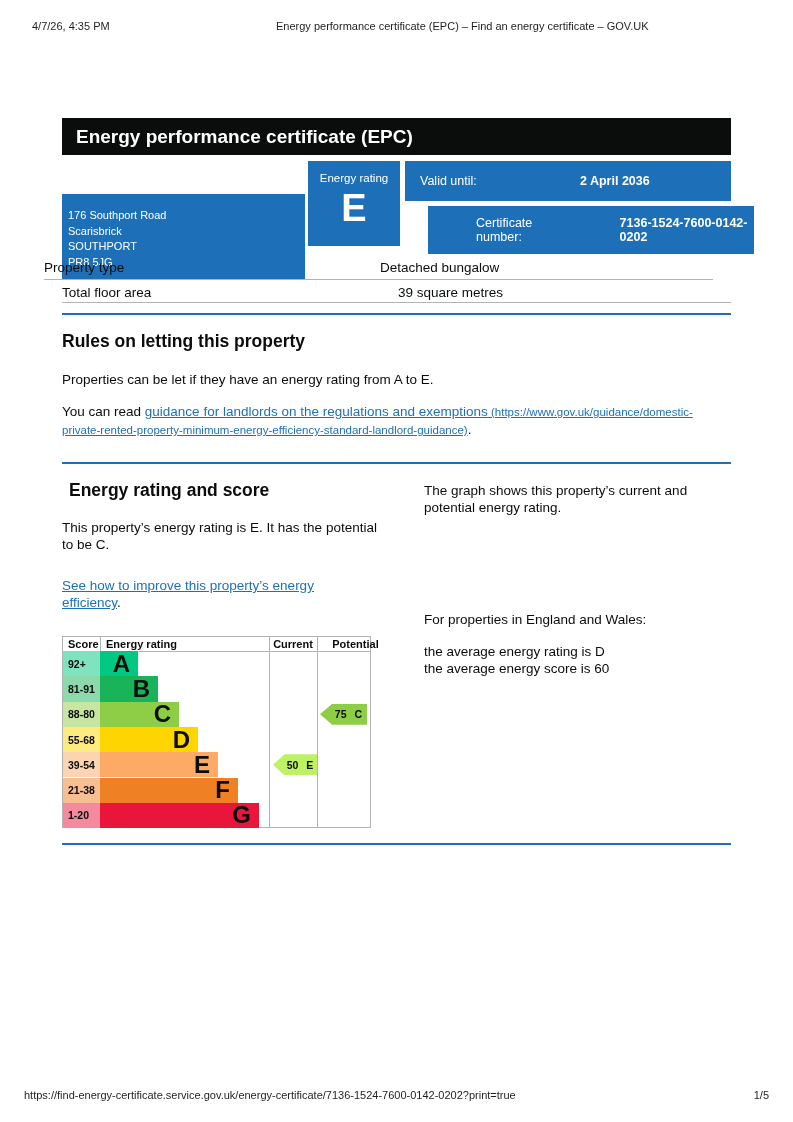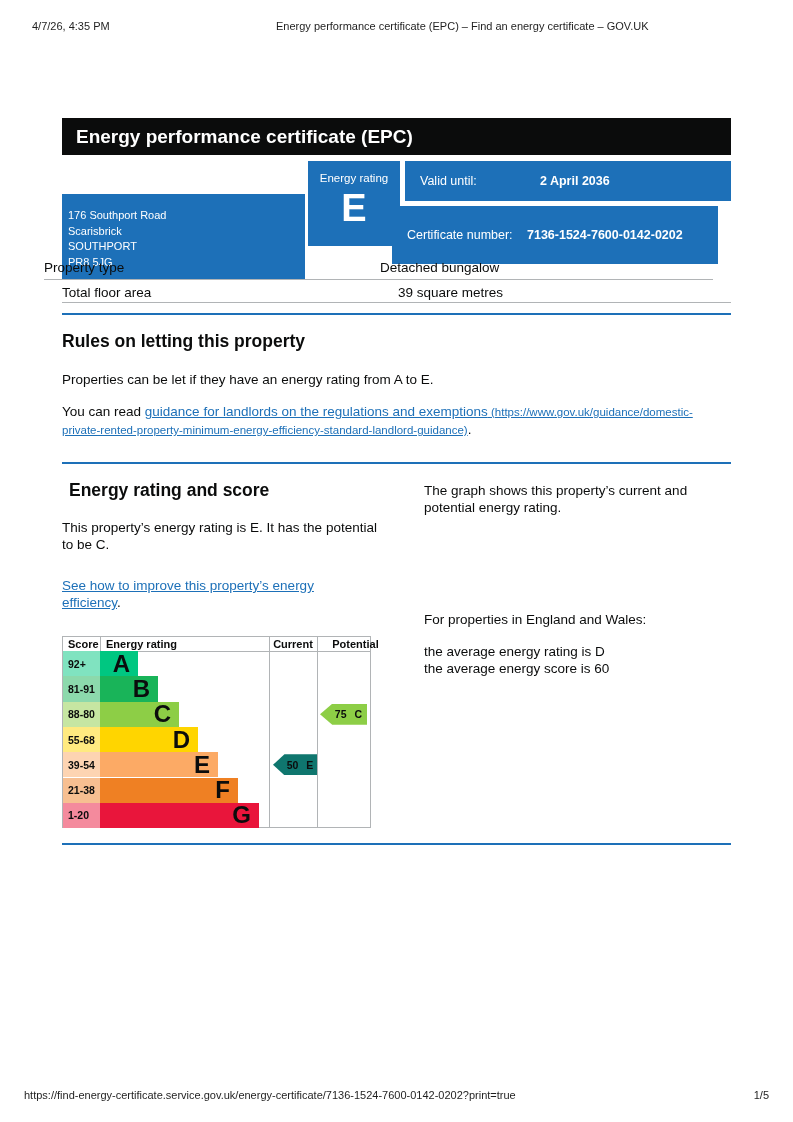--- a/index.html
+++ b/index.html
@@ -8,21 +8,21 @@
           font-family:"Liberation Sans",sans-serif; color:#0b0c0c; overflow:hidden; }
   .abs { position:absolute; }
   .print-meta { font-size:11px; color:#1f1f1f; }
   .banner { background:#0b0c0c; color:#fff; display:flex; align-items:center;
             padding-left:14px; font-weight:bold; font-size:19px; }
   .bluebox { background:#1d70b8; color:#fff; }
   .addr { padding:14px 0 0 6px; font-size:11px; line-height:15.5px;margin-top:33px; }
   .ratingbox { display:flex; flex-direction:column; align-items:center; padding-top:11px; }
   .ratingbox .lbl { font-size:11.5px; }
   .ratingbox .big { font-size:38px; font-weight:bold; margin-top:4px; line-height:40px; }
-  .kvbox { display:flex; align-items:center; font-size:12.5px; }
+  .kvbox { display:flex; align-items:center; font-size:12.5px;gap:40px; }
   .kvbox .k { margin-left:15px; width:120px; }
   .kvbox .v { font-weight:bold; }
   .factrow { border-bottom:1px solid #b1b4b6; font-size:13.5px; }
   .factrow .label { position:absolute; left:0; top:5px; }
   .factrow .value { position:absolute; left:336px; top:5px; }
   .bluehr { height:2px; background:#1d70b8; }
   h2 { font-size:17.5px; font-weight:bold; color:#0b0c0c; }
   .body-text { font-size:13.5px; line-height:17px; }
   a.lnk { color:#1d70b8; text-decoration:underline; cursor:pointer; }
   .lnk-small { font-size:11.5px; }
@@ -64,21 +64,21 @@
   <div class="abs bluebox ratingbox" style="left:308px; top:161px; width:92px; height:85px;">
     <div class="lbl">Energy rating</div>
     <div class="big">E</div>
   </div>
 
   <div class="abs bluebox kvbox" style="left:405px; top:161px; width:326px; height:40px;">
     <span class="k">Valid until:</span>
     <span class="v">2 April 2036</span>
   </div>
 
-  <div class="abs bluebox kvbox" style="left:392px; top:206px; width:326px; height:58px;">
+  <div class="abs bluebox kvbox" style="left:428px; top:206px; width:326px; height:48px;padding-left:33px;">
     <span class="k">Certificate number:</span>
     <span class="v">7136-1524-7600-0142-0202</span>
   </div>
 
   <div class="abs factrow" style="left:44px; top:255px; width:669px; height:25px;">
     <span class="label">Property type</span>
     <span class="value">Detached bungalow</span>
   </div>
   <div class="abs factrow" style="left:62px; top:280px; width:669px; height:23px;">
     <span class="label">Total floor area</span>
@@ -140,21 +140,21 @@
         </div>
         <div class="epc-row" style="top: 140.5px; height: 25.3px; width: 307px;">
           <div class="epc-score" style="width: 37px; background: rgb(247, 191, 145);">21-38</div>
           <div class="epc-bar" style="left: 37px; width: 138px; background: rgb(239, 128, 35);">F</div>
         </div>
         <div class="epc-row" style="top: 165.8px; height: 25.3px; width: 307px;">
           <div class="epc-score" style="width: 37px; background: rgb(244, 138, 157);">1-20</div>
           <div class="epc-bar" style="left: 37px; width: 159px; background: rgb(233, 21, 59);">G</div>
         </div>
       </div>
-    <div class="epc-arrow" id="current-arrow" style="left: 210px; width: 44px; top: 117.35px; background: #0f766e;">
+    <div class="epc-arrow" id="current-arrow" style="left: 210px; width: 44px; top: 117.35px; background: #bef264;">
       <span>50</span>
       <span>E</span>
     </div>
     <div class="epc-arrow" id="potential-arrow" style="left: 257px; width: 47px; top: 66.75px; background: rgb(141, 206, 70);">
       <span>75</span>
       <span>C</span>
     </div>
   </div>
 
   <div class="abs bluehr" style="left:62px; top:843px; width:669px;"></div>

